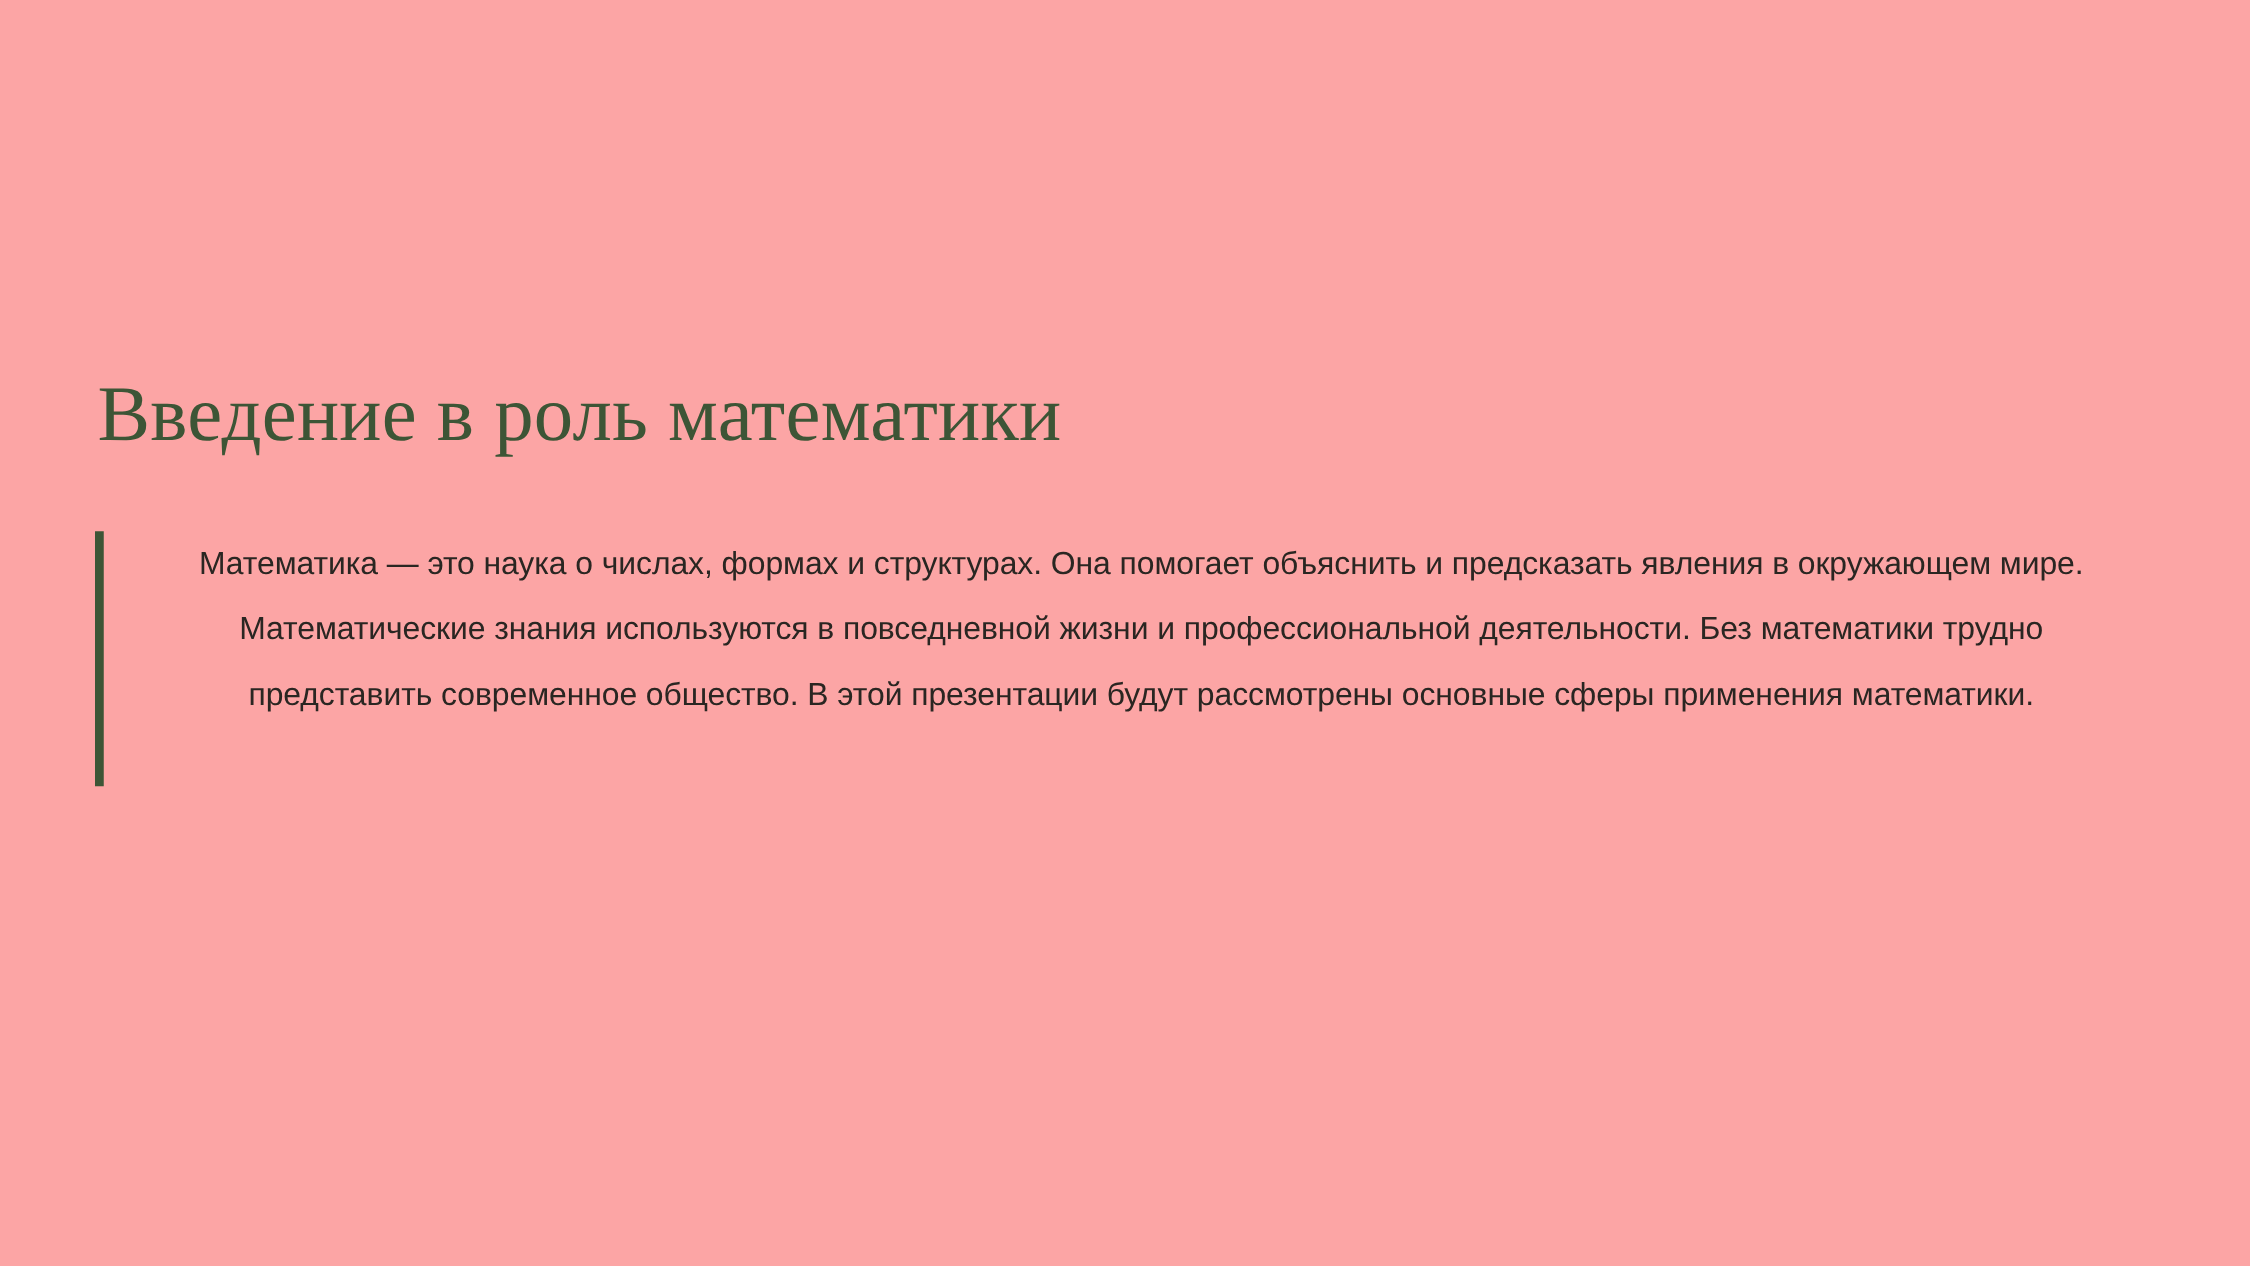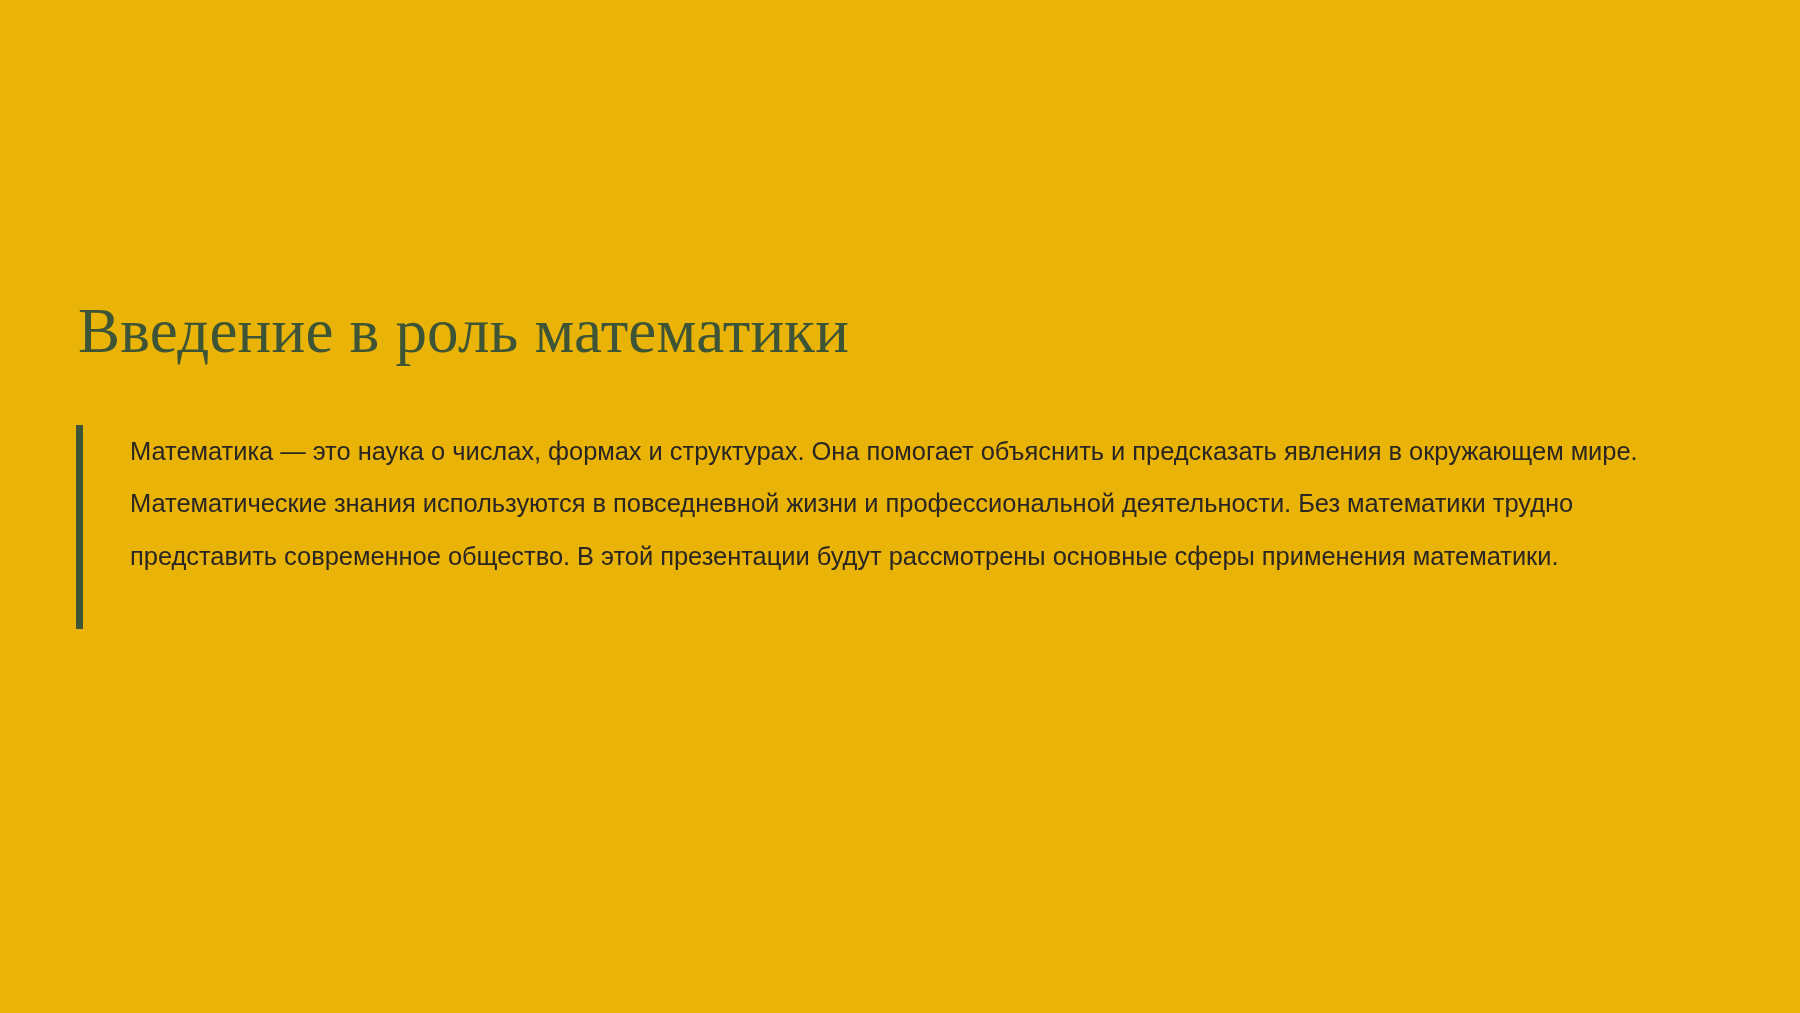--- a/index.html
+++ b/index.html
@@ -12,21 +12,21 @@
     height: 1013px;
     overflow: hidden;
     background: #fdf4e6;
     font-family: "Liberation Sans", sans-serif;
   }
 
   .slide {
     position: relative;
     width: 1800px;
     height: 1013px;
-    background: #eab308;
+    background: #fca5a5;
     box-sizing: border-box;
   }
 
   .slide-content {
     position: absolute;
     left: 76px;
     top: 296px;
     width: 1620px;
   }
 
@@ -59,21 +59,21 @@
   }
 
   .body-paragraph {
     margin: 0;
     font-family: "Liberation Sans", "DejaVu Sans", sans-serif;
     font-size: 25.5px;
     font-weight: 400;
     line-height: 52.5px;
     color: #2a2622;
     letter-spacing: -0.05px;
-    text-align: left;
+    text-align: center;
   }
 </style>
 </head>
 <body>
 
 <div class="slide">
 
   <div class="slide-content">
 
     <h1 class="slide-title">Введение в роль математики</h1>

